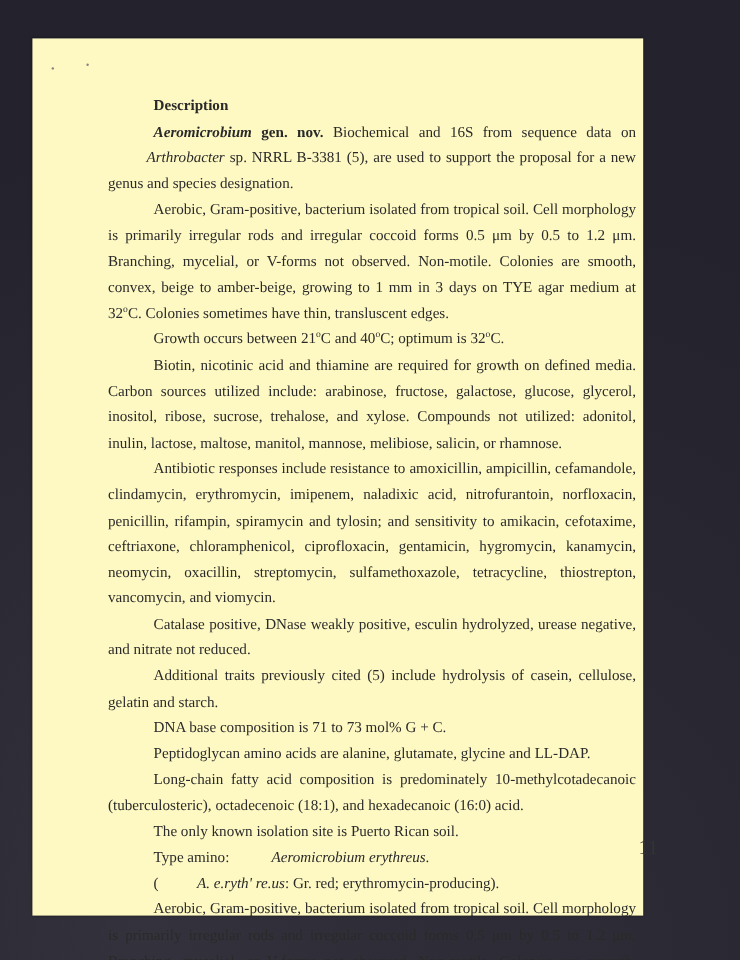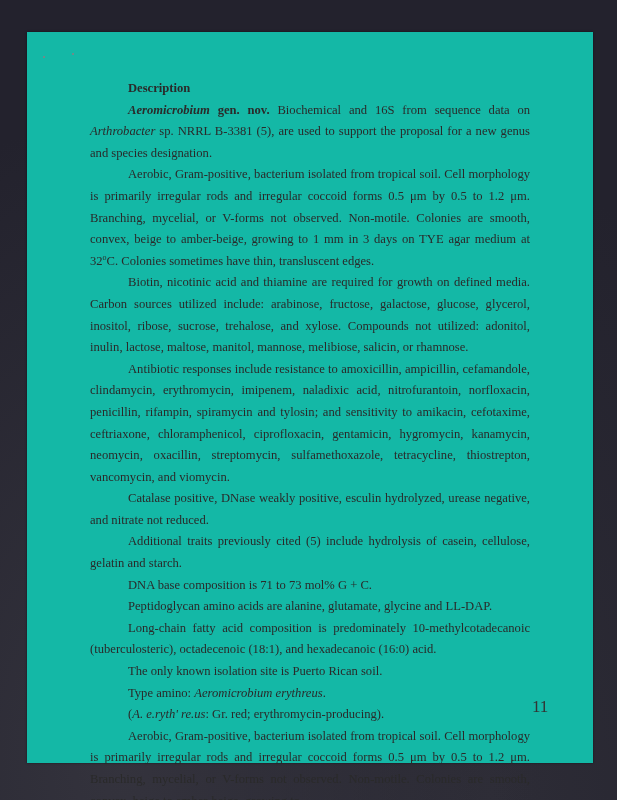--- a/index.html
+++ b/index.html
@@ -13,23 +13,23 @@
       overflow: hidden;
       background: #23222d;
       background-image:
         radial-gradient(ellipse at 20% 95%, #34333d 0%, rgba(35,34,45,0) 60%),
         radial-gradient(ellipse at 80% 100%, #2d2c36 0%, rgba(35,34,45,0) 55%);
     }
     .page {
       position: absolute;
       left: 27px;
       top: 32px;
-      width: 566px;
+      width: 509px;
       height: 731px;
-      background: #14b8a6;
+      background: #fef9c3;
       box-shadow: 0 0 2px rgba(0,0,0,0.5);
     }
     .speck {
       position: absolute;
       width: 2px;
       height: 2px;
       border-radius: 1px;
       background: #8a7f80;
     }
     .text {
@@ -47,21 +47,21 @@
       margin: 0;
     }
     .indent {
       text-indent: 38px;
     }
     .heading {
       font-weight: bold;
       padding-left: 38px;
     }
     .bold { font-weight: bold; }
-    .it { font-style: italic; }
+    .it { font-style: italic; margin-left: 32px; }
     .bi { font-weight: bold; font-style: italic; }
     sup {
       font-size: 8px;
       line-height: 0;
       vertical-align: 5px;
     }
     .page-number {
       position: absolute;
       left: 494px;
       top: 665px;
@@ -79,20 +79,21 @@
   <div class="speck" style="left:45px;top:21px;"></div>
 
   <div class="text">
     <p class="heading">Description</p>
 
     <p class="indent"><span class="bi">Aeromicrobium</span><span class="bold"> gen. nov.</span><span>  Biochemical and 16S from sequence data on </span><span class="it">Arthrobacter</span><span> sp. NRRL B-3381 (5), are used to support the proposal for a new genus and species designation.</span></p>
 
 
     <p class="indent"><span>Aerobic, Gram-positive, bacterium isolated from tropical soil.  Cell morphology is primarily irregular rods and irregular coccoid forms 0.5 μm by 0.5 to 1.2 μm.  Branching, mycelial, or V-forms not observed.  Non-motile.  Colonies are smooth, convex, beige to amber-beige, growing to 1 mm in 3 days on TYE agar medium at 32</span><sup>o</sup><span>C.  Colonies sometimes have thin, transluscent edges.</span></p>
 
+    <p class="indent"><span>Growth occurs between 21</span><sup>o</sup><span>C and 40</span><sup>o</sup><span>C; optimum is 32</span><sup>o</sup><span>C.</span></p>
 
     <p class="indent">Biotin, nicotinic acid and thiamine are required for growth on defined media.  Carbon sources utilized include: arabinose, fructose, galactose, glucose, glycerol, inositol, ribose, sucrose, trehalose, and xylose.  Compounds not utilized: adonitol, inulin, lactose, maltose, manitol, mannose, melibiose, salicin, or rhamnose.</p>
 
     <p class="indent">Antibiotic responses include resistance to amoxicillin, ampicillin, cefamandole, clindamycin, erythromycin, imipenem, naladixic acid, nitrofurantoin, norfloxacin, penicillin, rifampin, spiramycin and tylosin; and sensitivity to amikacin, cefotaxime, ceftriaxone, chloramphenicol, ciprofloxacin, gentamicin, hygromycin, kanamycin, neomycin, oxacillin, streptomycin, sulfamethoxazole, tetracycline, thiostrepton, vancomycin, and viomycin.</p>
 
     <p class="indent">Catalase positive, DNase weakly positive, esculin hydrolyzed, urease negative, and nitrate not reduced.</p>
 
     <p class="indent">Additional traits previously cited (5) include hydrolysis of casein, cellulose, gelatin and starch.</p>
 
     <p class="indent">DNA base composition is 71 to 73 mol% G + C.</p>

